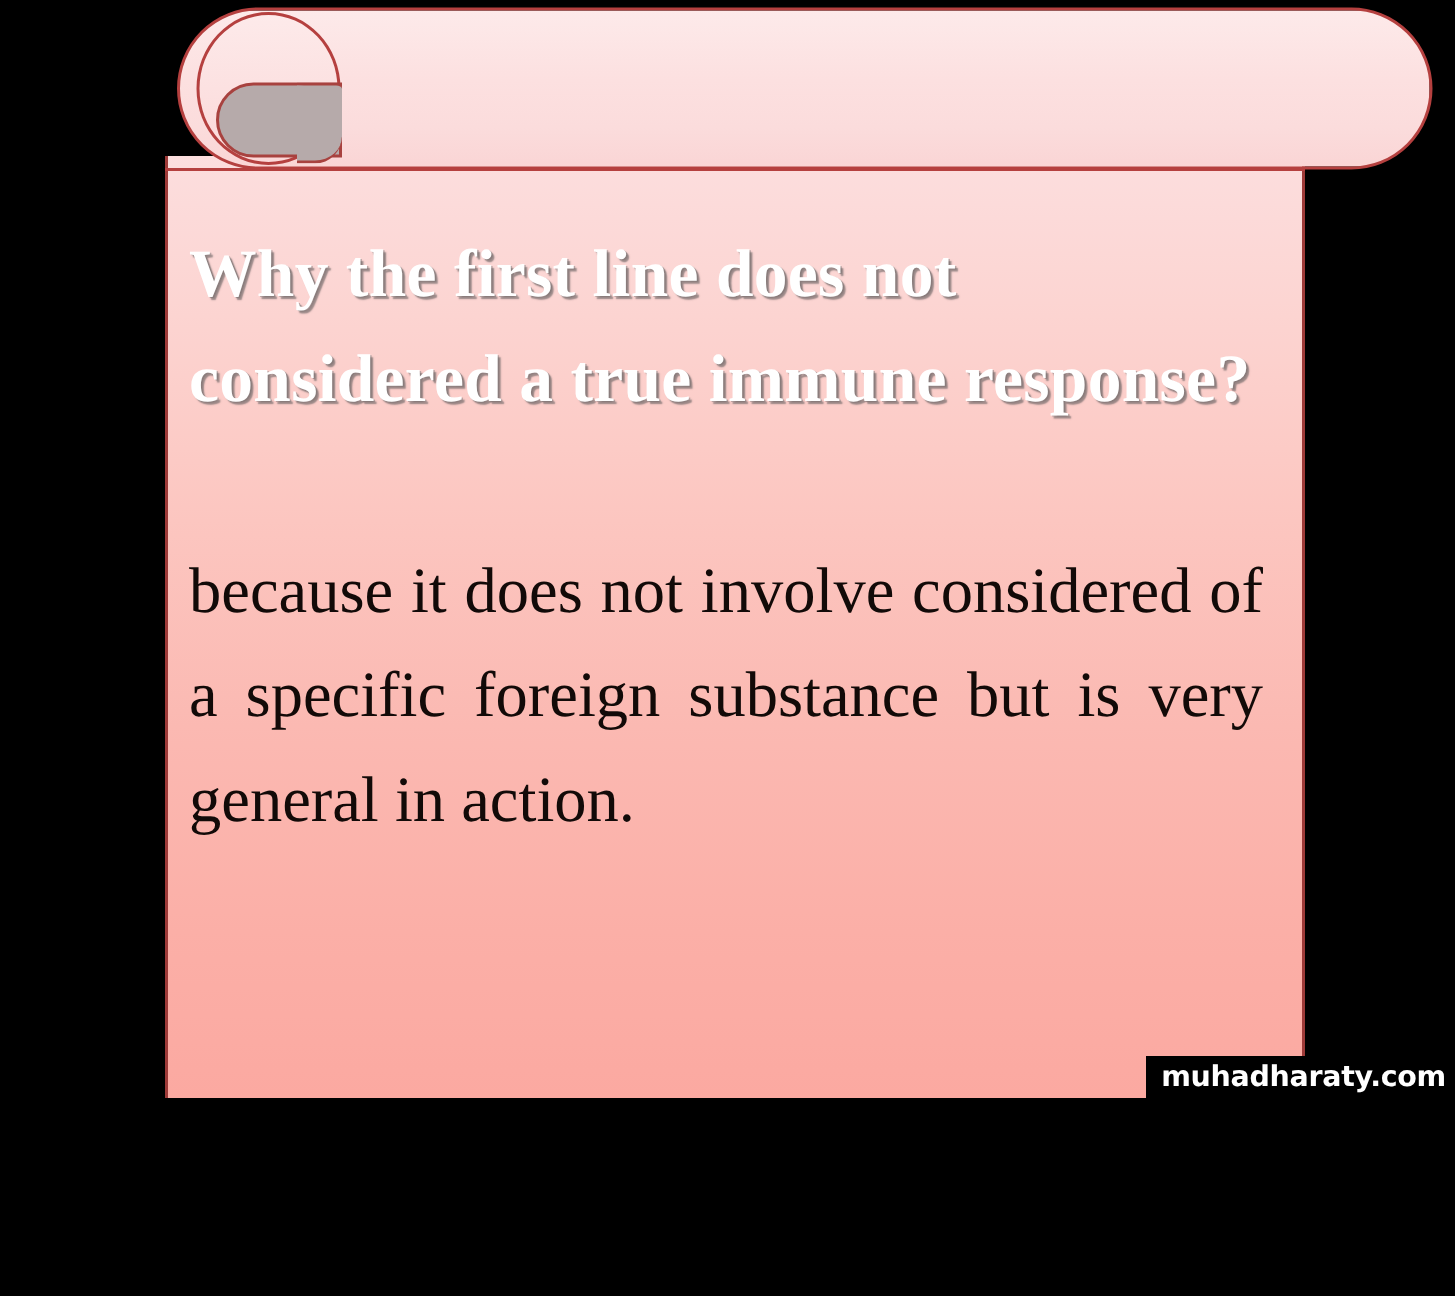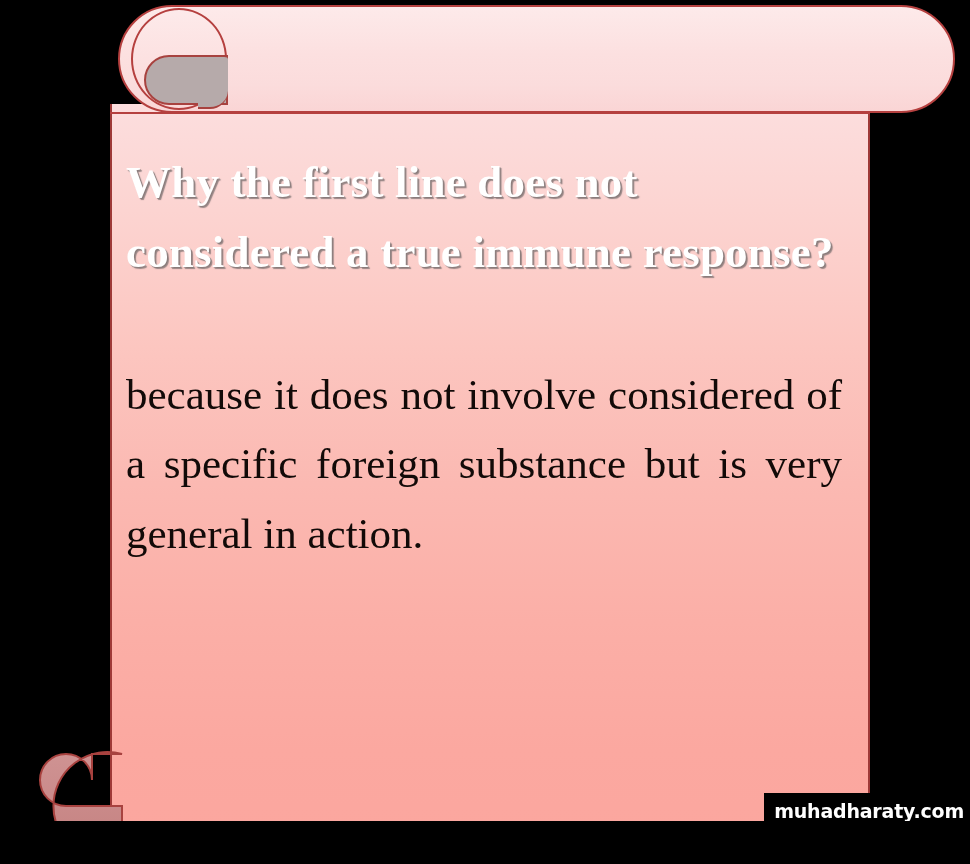--- a/index.html
+++ b/index.html
@@ -10,21 +10,21 @@
   body {
     width: 970px;
     height: 864px;
     overflow: hidden;
     font-family: "Liberation Serif", serif;
   }
 
   #slide {
     position: relative;
     width: 970px;
-    height: 821px;
+    height: 732px;
     background: #000000;
     overflow: hidden;
   }
 
   
   .scroll-banner {
     position: absolute;
     left: 118px;
     top: 5px;
     width: 837px;
@@ -161,21 +161,21 @@
 
   
   .watermark {
     position: absolute;
     right: 0;
     bottom: 0;
     height: 28px;
     padding: 0 6px 0 10px;
     background: #000000;
     display: flex;
-    align-items: flex-end;
+    align-items: center;
     z-index: 20;
   }
   .watermark-text {
     font-family: "DejaVu Sans", sans-serif;
     font-weight: bold;
     font-size: 19px;
     color: #ffffff;
     letter-spacing: -0.2px;
     line-height: 1;
   }

